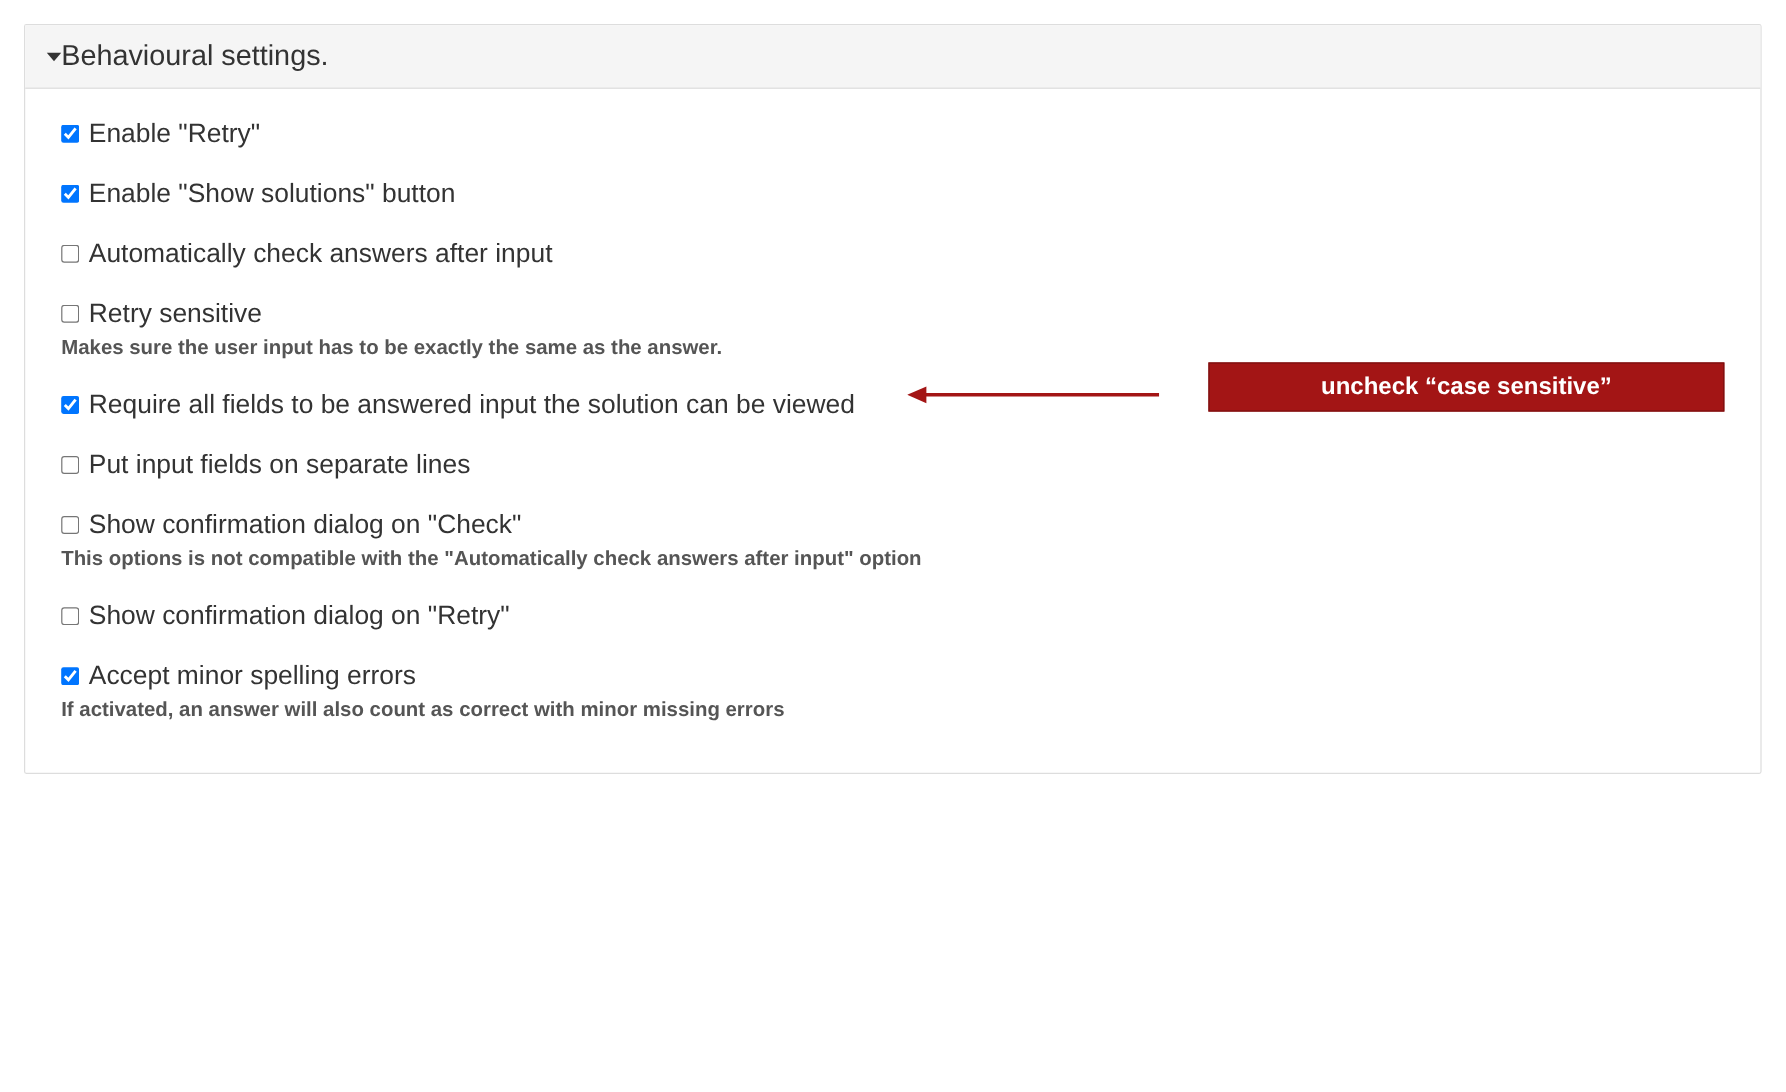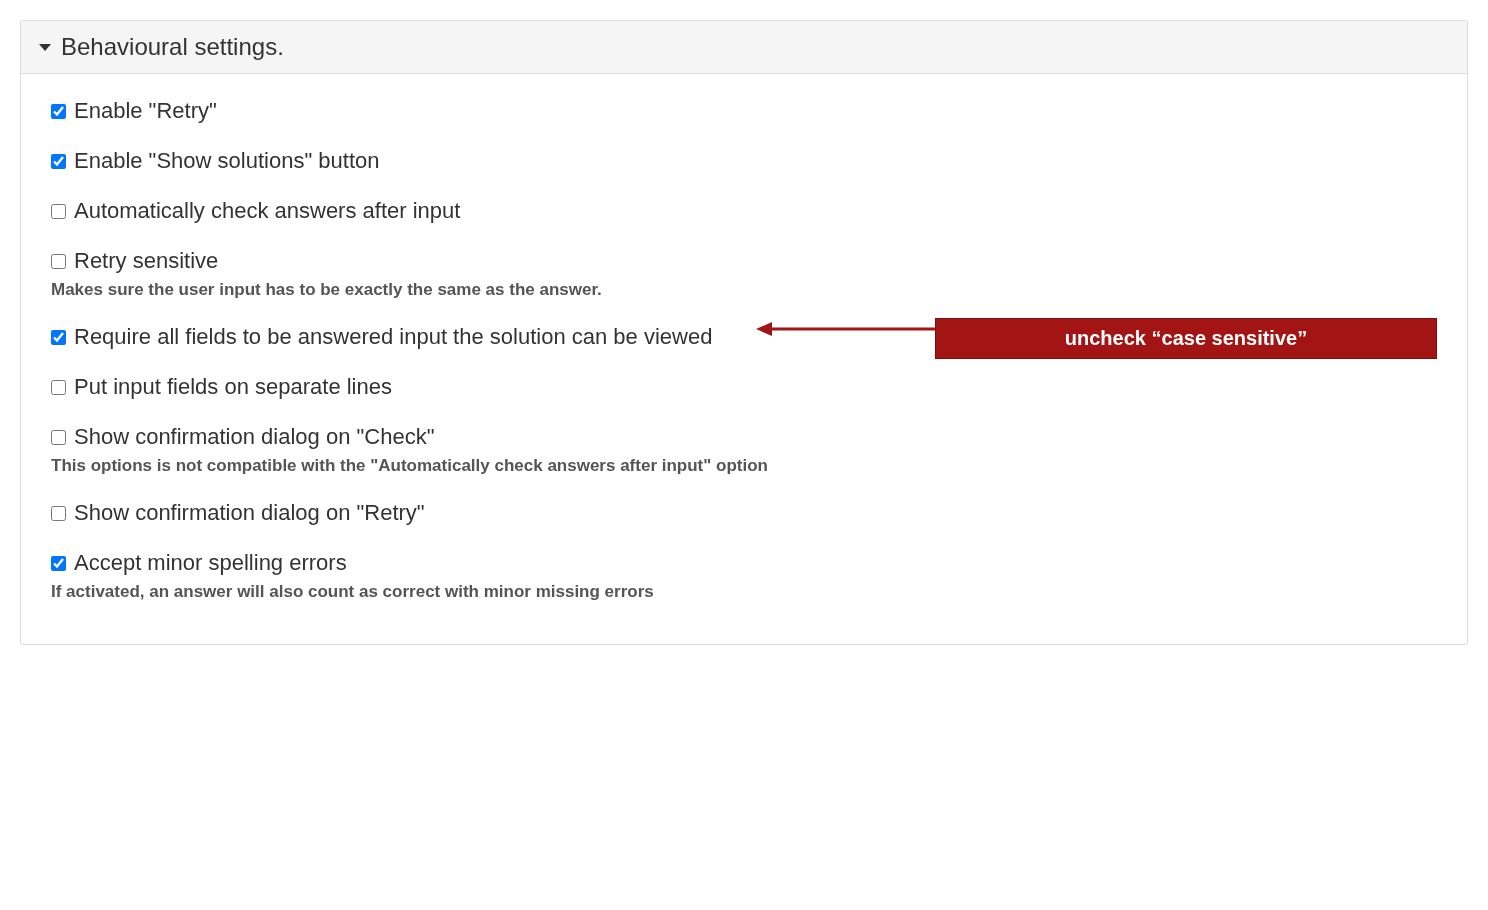--- a/index.html
+++ b/index.html
@@ -15,21 +15,20 @@
     border: 1px solid #ddd;
     border-radius: 2px;
     position: relative;
   }
   .panel-header {
     background: #f5f5f5;
     border-bottom: 1px solid #ddd;
     padding: 12px 18px;
     display: flex;
     align-items: center;
-    gap: 10px;
     cursor: pointer;
   }
   .panel-header .triangle {
     width: 0; height: 0;
     border-left: 6px solid transparent;
     border-right: 6px solid transparent;
     border-top: 7px solid #333;
   }
   .panel-header .title {
     font-size: 24px;
@@ -154,21 +153,21 @@
     </div>
 
     <div class="field" id="field-spelling" style="margin-bottom:12px">
       <div class="field-row">
         <input type="checkbox" checked="" style="">
         <span class="label">Accept minor spelling errors</span>
       </div>
       <div class="desc">If activated, an answer will also count as correct with minor missing errors</div>
     </div>
 
-    <div class="callout single" id="callout-case" style="top:244px; width:502px;margin-left:32px;">
+    <div class="callout single" id="callout-case" style="top:228px; width:430px;margin-left:32px;">
       <span>uncheck “case sensitive”</span>
     </div>
     <svg class="arrow-svg" style="top:245px; left:735px; width:210px; height:20px;">
       <line x1="210" y1="10" x2="12" y2="10" stroke="#a31515" stroke-width="3"></line>
       <polygon points="0,10 16,3 16,17" fill="#a31515"></polygon>
     </svg>
 
     <div class="callout" id="callout-spell" style="top:665px; width:430px;">
       <div class="callout-line1">check this box to forgive minor</div>
       <div class="callout-line2">spelling errors or missing accents</div>

